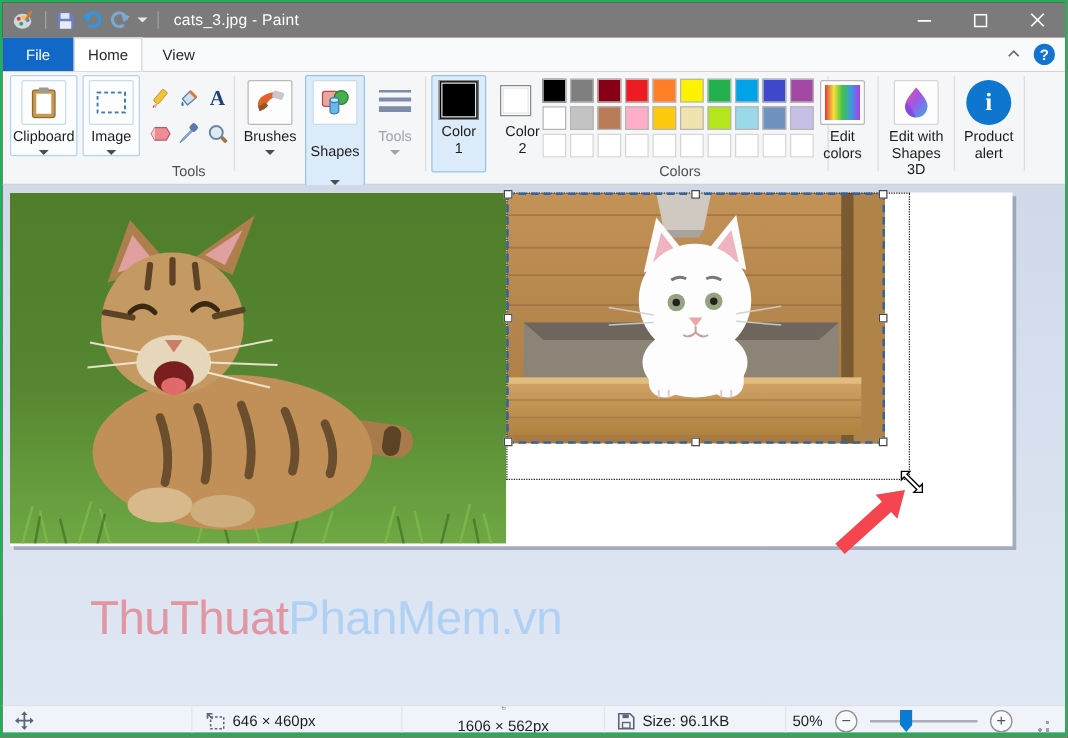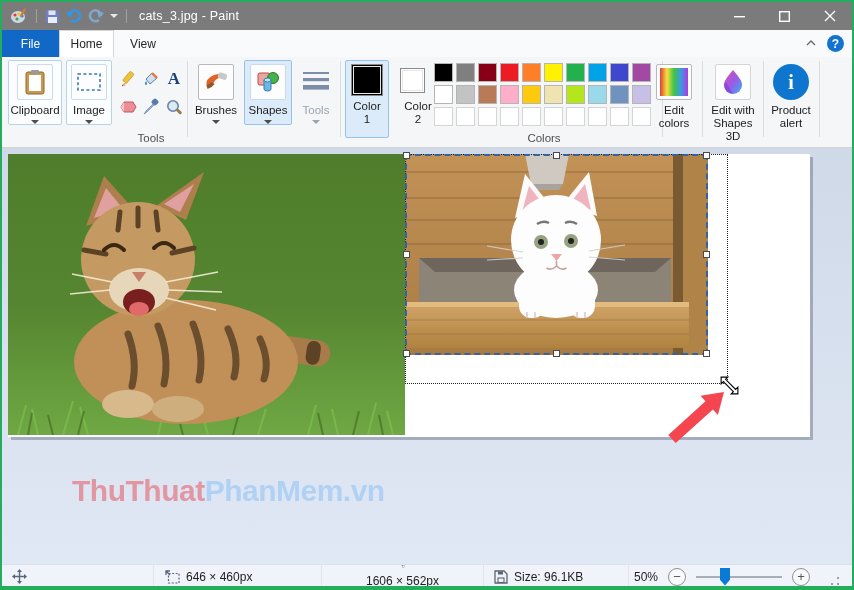--- a/index.html
+++ b/index.html
@@ -59,21 +59,21 @@
   .workspace { position:absolute; left:0; top:146px; width:850px; height:416px;
                background:linear-gradient(#d0d9e8, #e0e8f5); }
   .canvas { position:absolute; left:6px; top:6px; width:802px; height:283px; background:#fff;
             box-shadow:3px 3px 0 rgba(96,106,128,.45); }
   .photo { position:absolute; overflow:hidden; }
   .dotted-rect { position:absolute; left:397px; top:0; width:323px; height:230px;
                  border:1px dotted #1f1f1f; }
   .sel-rect { position:absolute; left:397px; top:0; width:303px; height:201px;
               border:2px dashed #35639f; }
   .handle { position:absolute; width:7px; height:7px; background:#fff; border:1px solid #4a4a4a; }
-  .watermark { position:absolute; left:70px; top:326px; font-size:30px; font-weight:bold;
+  .watermark { position:absolute; left:70px; top:326px; font-size:38px; font-weight:normal;
                letter-spacing:-0.5px; opacity:.8; white-space:nowrap; }
   .red-arrow { position:absolute; left:660px; top:236px; }
   .resize-cursor { position:absolute; left:718px; top:228px; }
 
   
   .statusbar { position:absolute; left:0; top:562px; width:850px; height:24px; background:#f0f3f9;
                border-top:1px solid #dde1e9; display:flex; align-items:center; font-size:12px; color:#1e1e1e; }
   .seg { height:100%; display:flex; align-items:center; gap:6px; border-right:1px solid #e1e5ec; padding:0 10px; }
   .seg1 { width:152px; } .seg2 { width:168px; } .seg3 { width:162px;flex-direction:column; } .seg4 { width:145px;align-items:center; }
   .zoomseg { flex:1; display:flex; align-items:center; justify-content:flex-end; gap:10px; padding-right:8px; }
@@ -222,21 +222,21 @@
         <svg width="26" height="26" viewBox="0 0 26 26">
           <path d="M4 18 q-3 -8 7 -12 q9 -3 11 2 q-8 0 -11 5 q-2 4 -7 5" fill="#e2622a"></path>
           <path d="M4 18 q4 -1 6 -4" stroke="#8a5a2a" stroke-width="4" fill="none"></path>
           <rect x="15" y="4" width="9" height="6" rx="2" transform="rotate(18 19 7)" fill="#c8c8c8"></rect>
         </svg>
       </div>
       <div class="lbl">Brushes</div>
       <div class="drop"></div>
     </div>
 
-    <div class="rbtn selected-blue" style="left:242px; width:48px;">
+    <div class="rbtn selected-blue" style="left:242px; width:48px;gap:12px;">
       <div class="iconbox">
         <svg width="24" height="24" viewBox="0 0 24 24">
           <rect x="2" y="3" width="12" height="12" rx="2" fill="#e8a8a0" stroke="#c44"></rect>
           <circle cx="17" cy="8" r="5.5" fill="#46b04a" stroke="#2a7a2e"></circle>
           <path d="M8 10 h7 v9 a3.5 2 0 0 1 -7 0 z" fill="#6ab8e8" stroke="#3a7ab0"></path>
           <ellipse cx="11.5" cy="10" rx="3.5" ry="2" fill="#bfe2f4" stroke="#3a7ab0"></ellipse>
         </svg>
       </div>
       <div class="lbl">Shapes</div>
       <div class="drop"></div>

